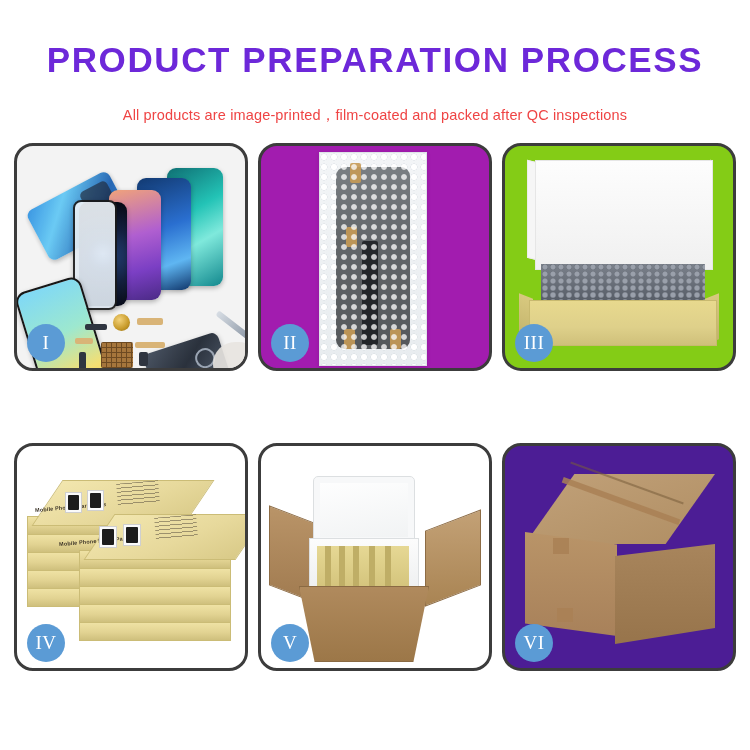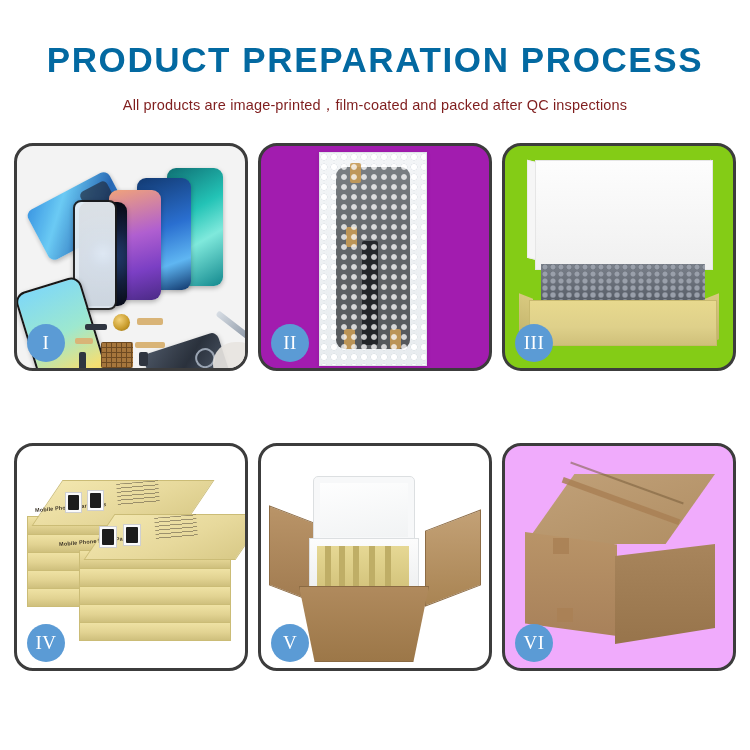--- a/index.html
+++ b/index.html
@@ -9,27 +9,27 @@
     font-family: "Liberation Sans", sans-serif;
     overflow: hidden;
   }
   #root { position: relative; width: 750px; height: 750px; background: #fff; }
 
   
   .header { position: absolute; left: 0; top: 0; width: 750px; text-align: center; }
   .title {
     margin: 0; padding-top: 42px;
     font-size: 35px; font-weight: 700; letter-spacing: 1.6px;
-    color: #0369a1; line-height: 1.05;
+    color: #6d28d9; line-height: 1.05;
     font-family: "Liberation Sans", sans-serif;
   }
   .subtitle {
-    margin: 6px; padding-top: 11px;
+    margin: 16px; padding-top: 11px;
     font-size: 14.5px; font-weight: 400; letter-spacing: .15px;
-    color: #7f1d1d;
+    color: #ef4444;
     font-family: "Liberation Sans", sans-serif;
   }
 
   
   .grid {
     position: absolute; left: 14px; top: 143px;
     width: 722px; height: 534px;
     display: grid;
     grid-template-columns: repeat(3, 234px);
     grid-template-rows: repeat(2, 228px);
@@ -196,21 +196,21 @@
   .c5-foam { position:absolute; left: 48px; top: 92px; width: 108px; height: 58px;
     background: linear-gradient(180deg,#fcfcfc,#eceeef); border:1px solid #dcdfe1; }
   .c5-lid { position:absolute; left: 52px; top: 30px; width: 100px; height: 66px;
     background: linear-gradient(170deg,#ffffff 0%, #f0f2f3 100%); border:1px solid #dcdfe1;
     border-radius: 5px; box-shadow: inset 0 0 0 6px #f7f8f9; }
   .c5-inner { position:absolute; left: 56px; top: 100px; width: 92px; height: 42px;
     background: linear-gradient(180deg,#e6d894,#d4c47c); overflow:hidden; }
   .c5-inner .slat { position:absolute; top:0; width:6px; height:42px; background:#bfae66; }
 
   
-  .p6 { background:#f0abfc; }
+  .p6 { background:#4c1d95; }
   .c6-top { position:absolute; left: 20px; top: 28px; width: 190px; height: 70px;
     background: linear-gradient(160deg,#c1a179 0%, #b08e63 100%);
     clip-path: polygon(26% 0, 100% 0, 74% 100%, 0 100%); }
   .c6-left { position:absolute; left: 20px; top: 86px; width: 92px; height: 104px;
     background: linear-gradient(180deg,#b99468 0%, #a8815a 100%);
     clip-path: polygon(0 0, 100% 12%, 100% 100%, 0 88%); }
   .c6-right { position:absolute; left: 110px; top: 98px; width: 100px; height: 100px;
     background: linear-gradient(180deg,#a8855c 0%, #97744b 100%);
     clip-path: polygon(0 12%, 100% 0, 100% 84%, 0 100%); }
   .c6-seam { position:absolute; background: rgba(120,92,58,.55); }

